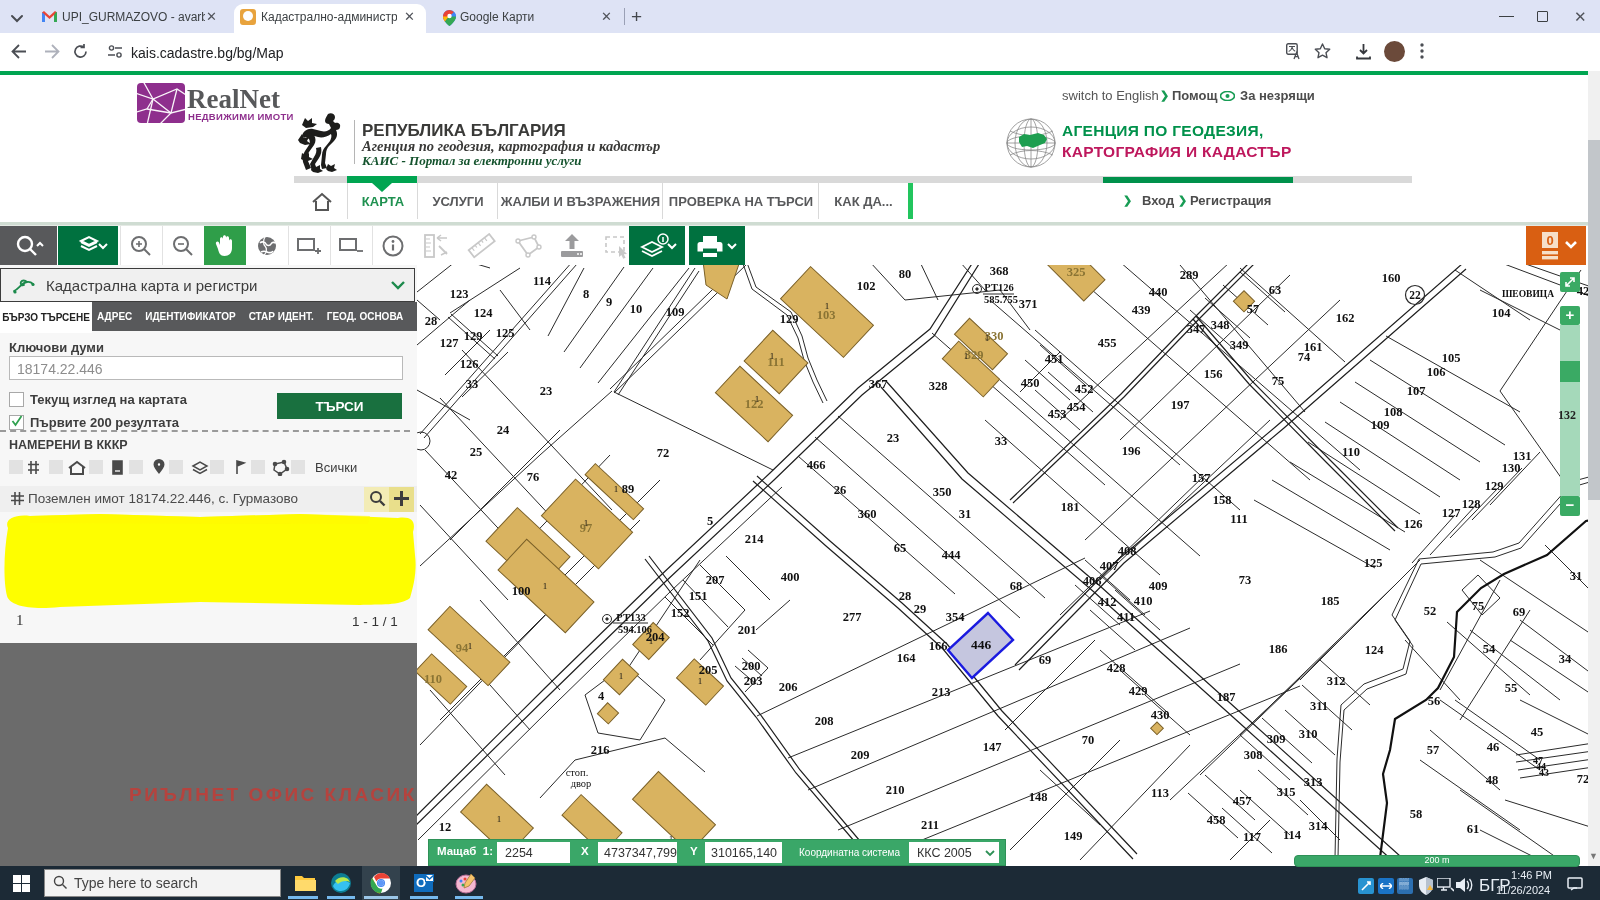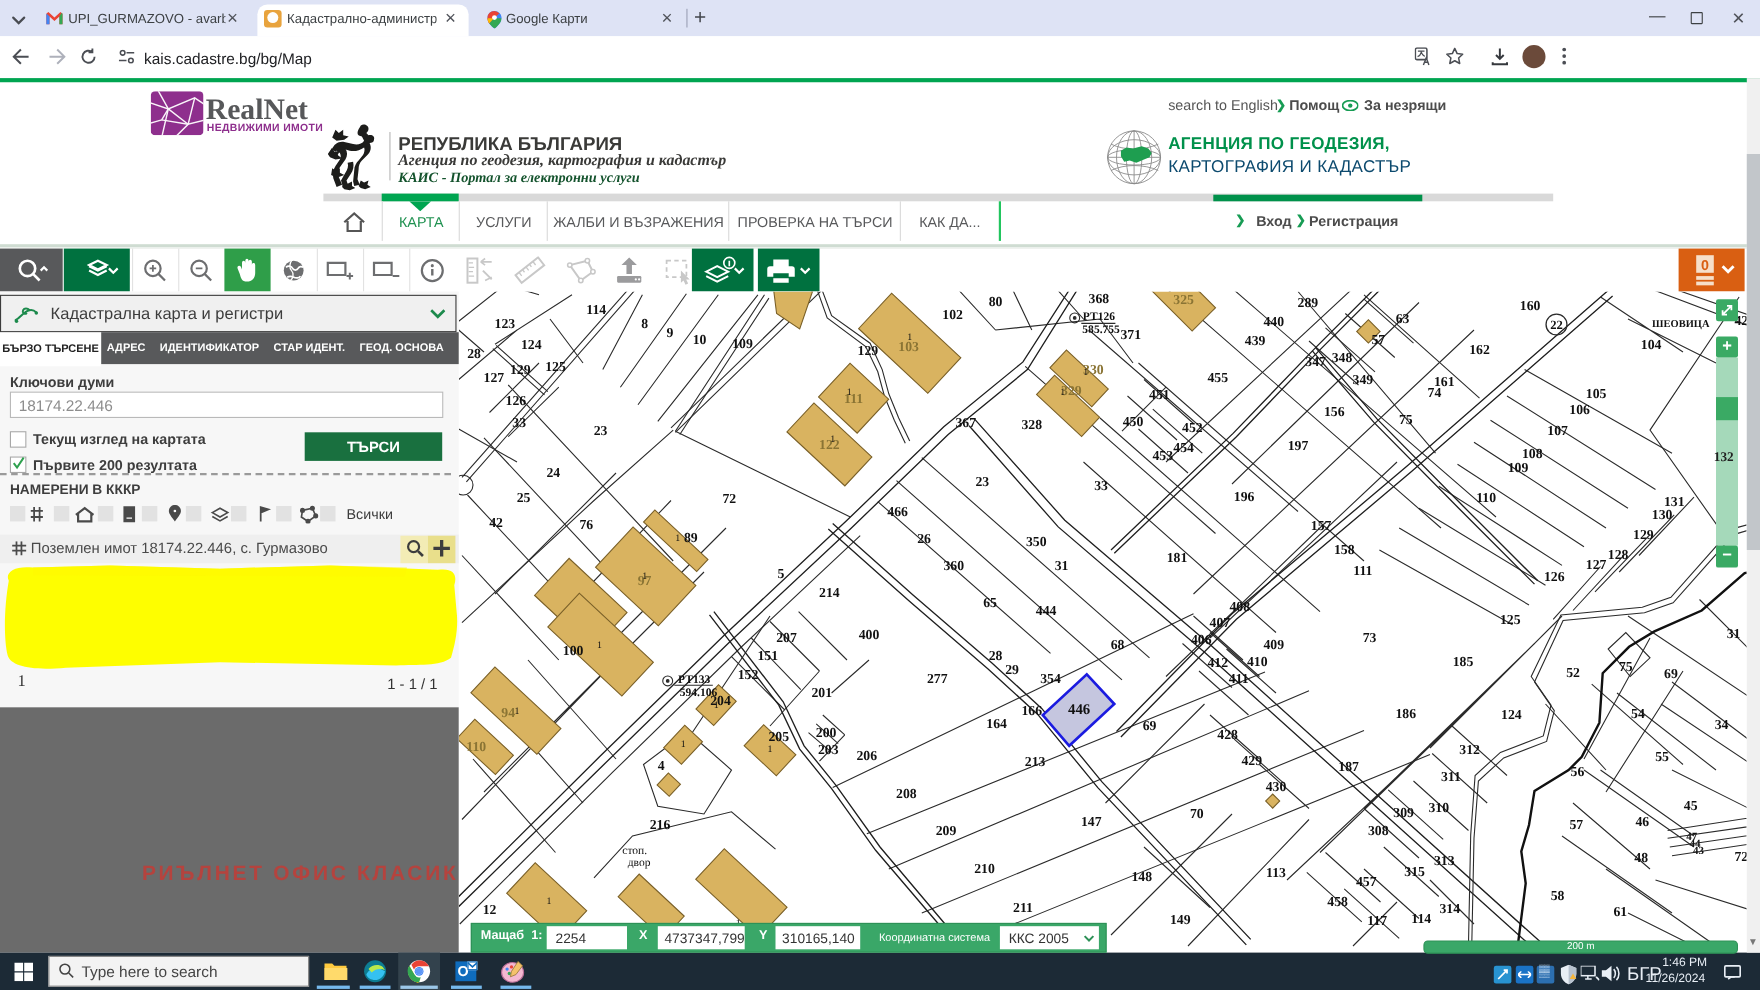--- a/index.html
+++ b/index.html
@@ -8,21 +8,21 @@
 #tabstrip{left:0;top:0;width:1600px;height:33px;background:#dee3f5}
 .tab{position:absolute;top:0;height:33px;font-size:12px;color:#3c4043;display:flex;align-items:center}
 #activetab{position:absolute;left:234px;top:4px;width:192px;height:29px;background:#fff;border-radius:9px 9px 0 0}
 .tabx{color:#50535a;font-size:13px}
 #addrbar{left:0;top:33px;width:1600px;height:38px;background:#ffffff}
 #greenline{left:0;top:71px;width:1600px;height:4px;background:#00a551}
 
 #header{left:0;top:0;width:1600px;height:0;overflow:visible}
 #header div{white-space:nowrap}
 #navbar{left:0;top:183px;width:1600px;height:39px;background:#fff;border-bottom:3px solid #cfdcd2}
-.navcell{position:absolute;top:183px;height:36px;border-left:1px solid #d9d9d9;display:flex;align-items:center;justify-content:center;font-size:13px;font-weight:normal;color:#58595b}
+.navcell{position:absolute;top:183px;height:36px;border-left:1px solid #d9d9d9;display:flex;align-items:center;justify-content:center;font-size:13px;font-weight:bold;color:#58595b}
 #graystrip{left:294px;top:176px;width:1118px;height:7px;background:#d9d9d9}
 
 #toolbar{left:0;top:225px;width:1600px;height:40px;background:#fff;border-top:1px solid #e4e9e4}
 .tbtn{position:absolute;top:226px;height:39px;display:flex;align-items:center;justify-content:center}
 .tsep{position:absolute;top:226px;height:39px;width:1px;background:#e2e2e2}
 
 #sidebar{left:0;top:265px;width:417px;height:378px;background:#f7f7f7}
 #sidedark{left:0;top:643px;width:417px;height:223px;background:#6b6b6b}
 
 #map{left:417px;top:265px;width:1171px;height:601px;background:#fff;overflow:hidden}
@@ -124,58 +124,58 @@
         <path d="M33 2c3-2 7 0 7 3 0 2-1 3-2 4l2 2c3-1 6 1 5 4 0 2-2 3-4 3 2 4 1 8-2 11l-5 5c-2 2-3 5-3 8l-1 9 2 5-5 1-1-4 1-10c0-4 2-7 4-9l4-5c1-2 2-5 1-7-4 3-9 4-13 3l-7-2c-3-1-5 1-6 3l-3-2c1-5 6-8 11-7l8 2c4 1 8 0 10-3l-2-4c-2 0-4-1-4-3 0-3 2-5 3-7z"></path>
         <path d="M12 20l7 3c2 3 2 7 0 10l-5 7c-2 3-2 6-1 9l3 7-5 2-3-8c-1-4 0-8 2-11l4-6c1-2 1-4 0-6l-5-3z"></path>
         <path d="M26 35c1 4 0 8-2 11l-4 6 2 6-5 1-2-7 4-7c2-3 3-6 2-9z"></path>
         <path d="M7 13l3-7 3 3 4-3v5l5 1-4 3-7 1zM3 28l4-6 2 4 5-1-2 4 4 3-6 1-5-2zM6 47l1-6 3 2 4-2v4l4 2-5 2-5-1zM16 58l2-5 3 2 4-2v4l3 2-5 2-5-1zM31 57l2-5 3 2 4-2-1 4 3 2-5 2-4-1z"></path>
       </g>
     </svg>
  <div class="abs" style="left:354px;top:120px;width:1px;height:44px;background:#b5b5b5"></div>
  <div class="abs" style="left:362px;top:121px;font-size:17px;font-weight:bold;color:#3a3a38">РЕПУБЛИКА БЪЛГАРИЯ</div>
  <div class="abs" style="left:362px;top:138px;font-size:14.5px;font-style:italic;font-weight:bold;color:#3a3a38;font-family:'Liberation Serif',serif">Агенция по геодезия, картография и кадастър</div>
  <div class="abs" style="left:362px;top:153px;font-size:13px;font-style:italic;font-weight:bold;color:#14532d;font-family:'Liberation Serif',serif">КАИС - Портал за електронни услуги</div>
- <div class="abs" style="left:1062px;top:88px;font-size:13px;color:#555">search to English</div>
+ <div class="abs" style="left:1062px;top:88px;font-size:13px;color:#555">switch to English</div>
  <div class="abs" style="left:1160px;top:89px;font-size:11px;color:#179c54;font-weight:bold">❯</div>
  <div class="abs" style="left:1172px;top:88px;font-size:13px;font-weight:bold;color:#4c4c4c">Помощ</div>
  <svg class="abs" style="left:1220px;top:91px" width="15" height="10" viewBox="0 0 15 10">
       <ellipse cx="7.5" cy="5" rx="7" ry="4.5" fill="none" stroke="#179c54" stroke-width="1.6"></ellipse>
       <circle cx="7.5" cy="5" r="2" fill="#179c54"></circle>
     </svg>
  <div class="abs" style="left:1240px;top:88px;font-size:13px;font-weight:bold;color:#4c4c4c">За незрящи</div>
  <svg class="abs" style="left:1005px;top:115px" width="54" height="56" viewBox="0 0 54 56">
       <g stroke="#8a8a8a" stroke-width=".8" fill="none">
         <circle cx="26" cy="28" r="24"></circle>
         <ellipse cx="26" cy="28" rx="24" ry="16"></ellipse>
         <ellipse cx="26" cy="28" rx="24" ry="7"></ellipse>
         <ellipse cx="26" cy="28" rx="16" ry="24"></ellipse>
         <ellipse cx="26" cy="28" rx="7" ry="24"></ellipse>
         <path d="M2 28h48M26 4v48"></path>
         <path d="M5 16c12 6 30 6 43 0M5 40c12-6 30-6 43 0"></path>
       </g>
       <path d="M14 22l5-3 6 1 8-2 6 2 3 4-2 4-5 2-7 3-6-2-5 1-3-5z" fill="#1e9e50"></path>
     </svg>
  <div class="abs" style="left:1062px;top:122px;font-size:15.5px;font-weight:bold;color:#00914b;letter-spacing:.3px">АГЕНЦИЯ ПО ГЕОДЕЗИЯ,</div>
- <div class="abs" style="left:1062px;top:143px;font-size:15.5px;font-weight:normal;color:#0c4a6e;letter-spacing:.3px">КАРТОГРАФИЯ И КАДАСТЪР</div>
+ <div class="abs" style="left:1062px;top:143px;font-size:15.5px;font-weight:bold;color:#be185d;letter-spacing:.3px">КАРТОГРАФИЯ И КАДАСТЪР</div>
  <div class="abs" style="left:1103px;top:177px;width:190px;height:6px;background:#00914b;z-index:5"></div>
 </div>
 <div id="navbar" class="abs"></div>
 <div id="graystrip" class="abs"></div>
 <div class="abs" style="left:347px;top:176px;width:70px;height:7px;background:#00a551"></div>
 <svg class="abs" style="left:372px;top:183px" width="20" height="9" viewBox="0 0 20 9">
     <path d="M0 0h20L10 9z" fill="#00a551"></path>
   </svg>
 <svg class="abs" style="left:311px;top:192px" width="22" height="20" viewBox="0 0 22 20">
     <path d="M2 10 L11 2 L20 10 M5 9v9h12V9" stroke="#565656" stroke-width="2" fill="none"></path>
   </svg>
 <div class="navcell" style="left:347px;width:70px;color:#1f9150">КАРТА</div>
 <div class="navcell" style="left:417px;width:80px">УСЛУГИ</div>
 <div class="navcell" style="left:497px;width:165px">ЖАЛБИ И ВЪЗРАЖЕНИЯ</div>
 <div class="navcell" style="left:662px;width:156px">ПРОВЕРКА НА ТЪРСИ</div>
-<div class="navcell" style="left:818px;width:89px;border-right:2px solid #22c55e">КАК ДА...</div>
+<div class="navcell" style="left:818px;width:89px;border-right:5px solid #22c55e">КАК ДА...</div>
 <div class="abs" style="left:1123px;top:194px;font-size:11px;color:#179c54;font-weight:bold">❯</div>
 <div class="abs" style="left:1142px;top:193px;font-size:13px;font-weight:bold;color:#4c4c4c">Вход</div>
 <div class="abs" style="left:1178px;top:194px;font-size:11px;color:#179c54;font-weight:bold">❯</div>
 <div class="abs" style="left:1190px;top:193px;font-size:13px;font-weight:bold;color:#4c4c4c">Регистрация</div>
 <div id="toolbar" class="abs"></div>
 <div class="tbtn" style="left:0;width:57px;background:#58595b">
  <svg width="30" height="26" viewBox="0 0 30 26">
       <circle cx="11" cy="11" r="7" fill="none" stroke="#fff" stroke-width="2.4"></circle>
       <path d="M16 16l6 6" stroke="#fff" stroke-width="2.4"></path>
       <path d="M23 13l3-3 3 3" stroke="#fff" stroke-width="2" fill="none"></path>

